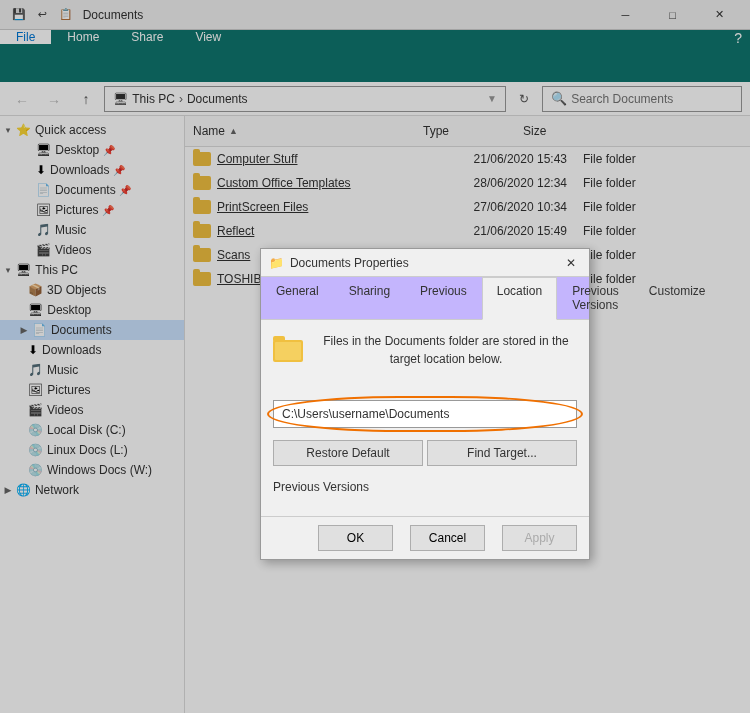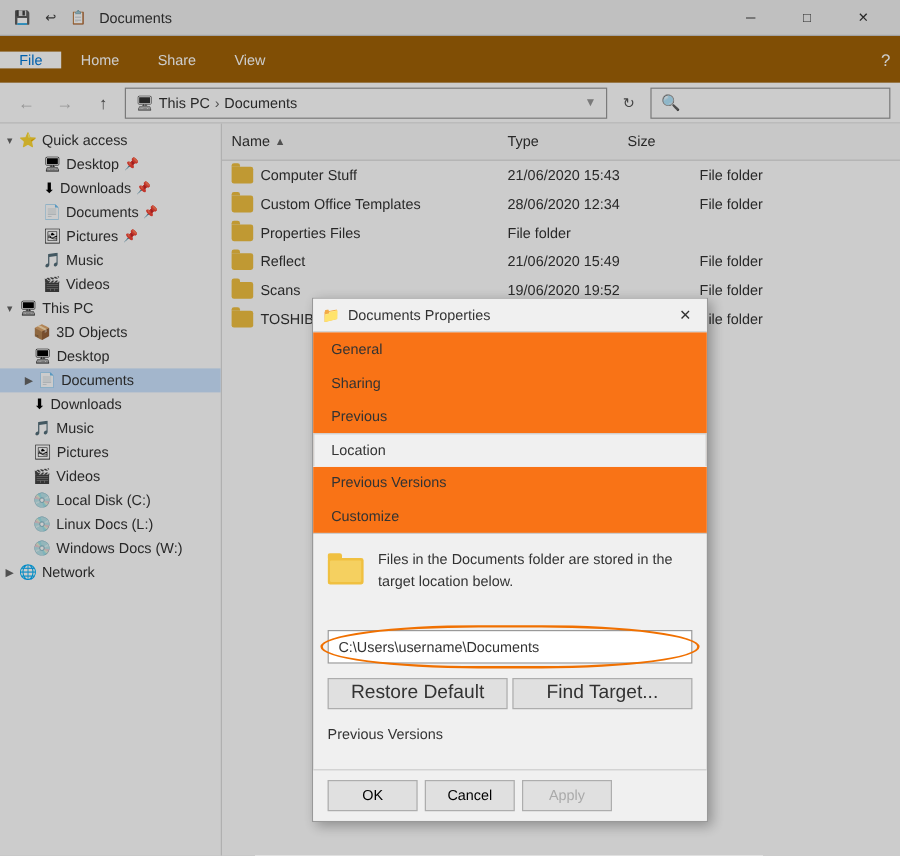--- a/index.html
+++ b/index.html
@@ -16,21 +16,21 @@
       justify-content: space-between;
     }
     .title-bar-left { display: flex; align-items: center; gap: 6px; }
     .title-bar-icons { display: flex; gap: 4px; font-size: 11px; color: #444; }
     .title-bar-icons span { cursor: pointer; padding: 2px 4px; }
     .title-text { font-size: 12px; color: #333; }
     .window-controls { display: flex; gap: 2px; }
     .win-btn { width: 45px; height: 30px; display: flex; align-items: center; justify-content: center; cursor: pointer; font-size: 11px; color: #333; }
 
     
-    .ribbon { background: #a16207; height: 39px; display: flex; align-items: center; }
+    .ribbon { background: #0f766e; height: 52px; display: flex; align-items: flex-start; }
     .ribbon-tab { padding: 0 16px; display: flex; align-items: center; color: white; cursor: pointer; font-size: 12px; }
     .ribbon-tab.active { background: white; color: #0078d7; }
     .ribbon-right { margin-left: auto; display: flex; align-items: center; padding-right: 8px; color: white; font-size: 14px; cursor: pointer; }
 
     
     .toolbar { background: white; height: 34px; display: flex; align-items: center; padding: 0 8px; gap: 4px; border-bottom: 1px solid #ddd; }
     .toolbar-btn { width: 28px; height: 28px; display: flex; align-items: center; justify-content: center; cursor: pointer; border: 1px solid transparent; color: #555; border-radius: 2px; font-size: 14px; }
     .toolbar-btn.disabled { color: #bbb; cursor: default; }
     .address-bar { flex: 1; height: 26px; border: 1px solid #999; display: flex; align-items: center; padding: 0 8px; background: white; color: #333; cursor: pointer; gap: 4px; font-size: 12px; }
     .address-sep { color: #666; }
@@ -55,51 +55,51 @@
     .file-col { padding: 4px 8px; font-size: 12px; color: #333; cursor: pointer; display: flex; align-items: center; gap: 4px; }
     .file-col.name { width: 230px; }
     .file-col.date { width: 160px; }
     .file-col.type { width: 100px; text-align: center; }
     .file-col.size { flex: 1; }
     .col-sort { font-size: 9px; color: #666; }
 
     .file-list { flex: 1; overflow-y: auto; }
     .file-row { display: flex; align-items: center; padding: 2px 0; cursor: pointer; }
     .file-row .cell { padding: 3px 8px; font-size: 12px; color: #333; }
-    .file-row .cell.name { width: 230px; display: flex; gap: 6px; }
-    .file-row .cell.date { width: 160px; }
+    .file-row .cell.name { width: 230px; display: flex; gap: 6px; text-decoration: underline; }
+    .file-row .cell.date { width: 160px; text-align: right; }
     .file-row .cell.type { width: 100px; }
     .file-row .cell.size { flex: 1; }
 
     
     .folder-icon { width: 18px; height: 14px; background: #f0c040; border-radius: 0 2px 2px 2px; position: relative; flex-shrink: 0; }
     .folder-icon::before { content: ''; position: absolute; top: -3px; left: 0; width: 7px; height: 3px; background: #f0c040; border-radius: 2px 2px 0 0; }
 
     
     .dialog-overlay { position: fixed; top: 0; left: 0; width: 750px; height: 713px; background: rgba(0,0,0,0.2); z-index: 100; }
     .dialog { position: fixed; top: 248px; left: 260px; width: 330px; background: #f0f0f0; border: 1px solid #999; box-shadow: 3px 3px 10px rgba(0,0,0,0.3); z-index: 101; }
     .dialog-title { background: #f0f0f0; height: 28px; display: flex; align-items: center; padding: 0 8px; border-bottom: 1px solid #ccc; justify-content: space-between; }
     .dialog-title-text { font-size: 12px; color: #333; display: flex; align-items: center; gap: 6px; }
     .dialog-close { width: 20px; height: 20px; display: flex; align-items: center; justify-content: center; cursor: pointer; font-size: 12px; color: #333; }
-    .dialog-tabs { display: flex; background: #f97316; border-bottom: 1px solid #ccc; flex-direction: column; }
+    .dialog-tabs { display: flex; background: #c4b5fd; border-bottom: 1px solid #ccc; }
     .dialog-tab { padding: 6px 14px; font-size: 12px; cursor: pointer; border: 1px solid transparent; color: #333; }
     .dialog-tab.active { background: #f0f0f0; border-top: 1px solid #ccc; border-left: 1px solid #ccc; border-right: 1px solid #ccc; border-bottom: 1px solid #f0f0f0; margin-bottom: -1px; }
     .dialog-content { padding: 12px; }
     .dialog-info { display: flex; align-items: flex-start; gap: 10px; margin-bottom: 12px; }
     .dialog-folder-icon { width: 32px; height: 32px; position: relative; flex-shrink: 0; }
     .dialog-folder-icon svg { width: 32px; height: 32px; }
-    .dialog-desc { font-size: 12px; color: #333; line-height: 1.5; }
+    .dialog-desc { font-size: 12px; color: #333; line-height: 1.5; text-align: center; }
     .dialog-desc2 { font-size: 12px; color: #333; line-height: 1.5; margin-bottom: 12px; }
     .dialog-path-wrapper { position: relative; margin-bottom: 12px; margin-top: 32px; }
     .dialog-path { width: 100%; height: 28px; border: 1px solid #999; padding: 0 8px; font-size: 12px; color: #333; background: white; display: flex; align-items: center; cursor: text; }
     .orange-oval { position: absolute; top: -4px; left: -6px; right: -6px; bottom: -4px; border: 2.5px solid #f07000; border-radius: 50% / 60%; pointer-events: none; }
     .dialog-buttons-row { display: flex; gap: 4px; margin-bottom: 14px; }
-    .dialog-btn { flex: 1; height: 26px; background: #e0e0e0; border: 1px solid #adadad; font-size: 16px; color: #333; cursor: pointer; display: flex; align-items: center; justify-content: center; }
+    .dialog-btn { flex: 1; height: 26px; background: #e0e0e0; border: 1px solid #adadad; font-size: 12px; color: #333; cursor: pointer; display: flex; align-items: center; justify-content: center; }
     .dialog-prev-versions { font-size: 12px; color: #333; margin-bottom: 10px; }
-    .dialog-footer { display: flex; gap: 6px; justify-content: flex-start; padding: 8px 12px; border-top: 1px solid #ccc; background: #f0f0f0; }
+    .dialog-footer { display: flex; gap: 17px; justify-content: flex-end; padding: 8px 12px; border-top: 1px solid #ccc; background: #f0f0f0; }
     .footer-btn { width: 75px; height: 26px; background: #e0e0e0; border: 1px solid #adadad; font-size: 12px; cursor: pointer; display: flex; align-items: center; justify-content: center; }
     .footer-btn.disabled { color: #aaa; cursor: default; }
   </style>
 </head>
 <body>
 
 <div class="title-bar">
   <div class="title-bar-left">
     <div class="title-bar-icons">
       <span>💾</span>
@@ -130,20 +130,21 @@
   <div class="address-bar">
     <span>🖥</span>
     <span>This PC</span>
     <span class="address-sep">›</span>
     <span>Documents</span>
     <span style="margin-left:auto;color:#999;font-size:10px;">▼</span>
   </div>
   <div class="refresh-btn">↻</div>
   <div class="search-bar">
     <span style="color:#999;font-size:13px;">🔍</span>
+    <input class="search-input" placeholder="Search Documents" style="">
   </div>
 </div>
 
 <div class="main">
 
   <div class="sidebar">
 
     <div class="sidebar-item">
       <span class="expand-arrow">▾</span>
       <span class="icon">⭐</span>
@@ -266,22 +267,23 @@
           <div class="folder-icon"></div>
           <span>Custom Office Templates</span>
         </div>
         <div class="cell date">28/06/2020 12:34</div>
         <div class="cell type">File folder</div>
         <div class="cell size"></div>
       </div>
       <div class="file-row">
         <div class="cell name">
           <div class="folder-icon"></div>
-          <span>Properties Files</span>
-        </div>
+          <span>PrintScreen Files</span>
+        </div>
+        <div class="cell date">27/06/2020 10:34</div>
         <div class="cell type">File folder</div>
         <div class="cell size"></div>
       </div>
       <div class="file-row">
         <div class="cell name">
           <div class="folder-icon"></div>
           <span>Reflect</span>
         </div>
         <div class="cell date">21/06/2020 15:49</div>
         <div class="cell type">File folder</div>

